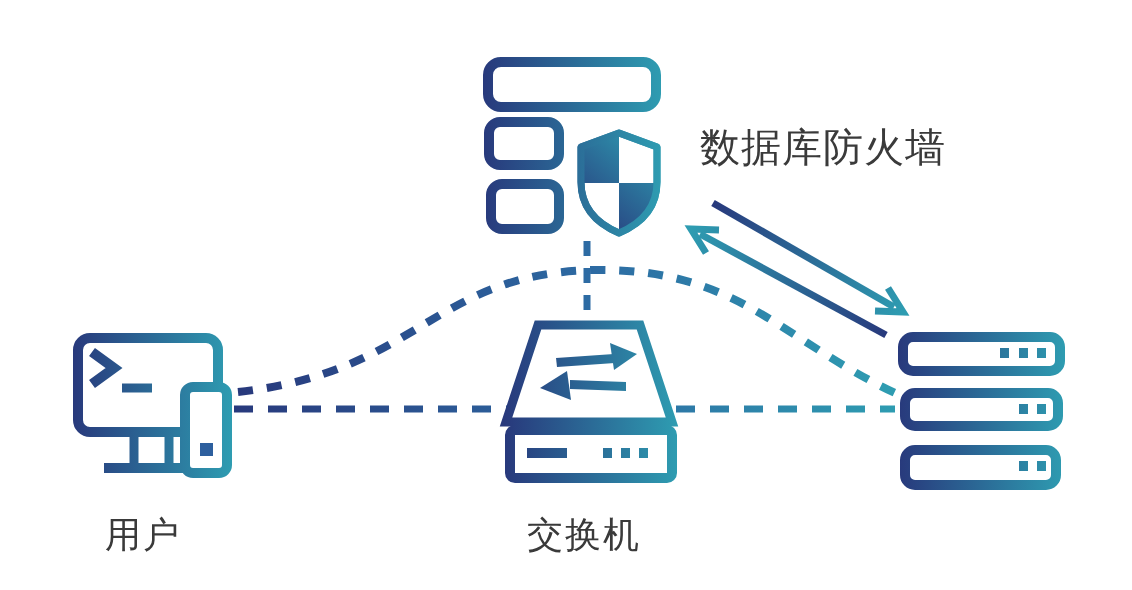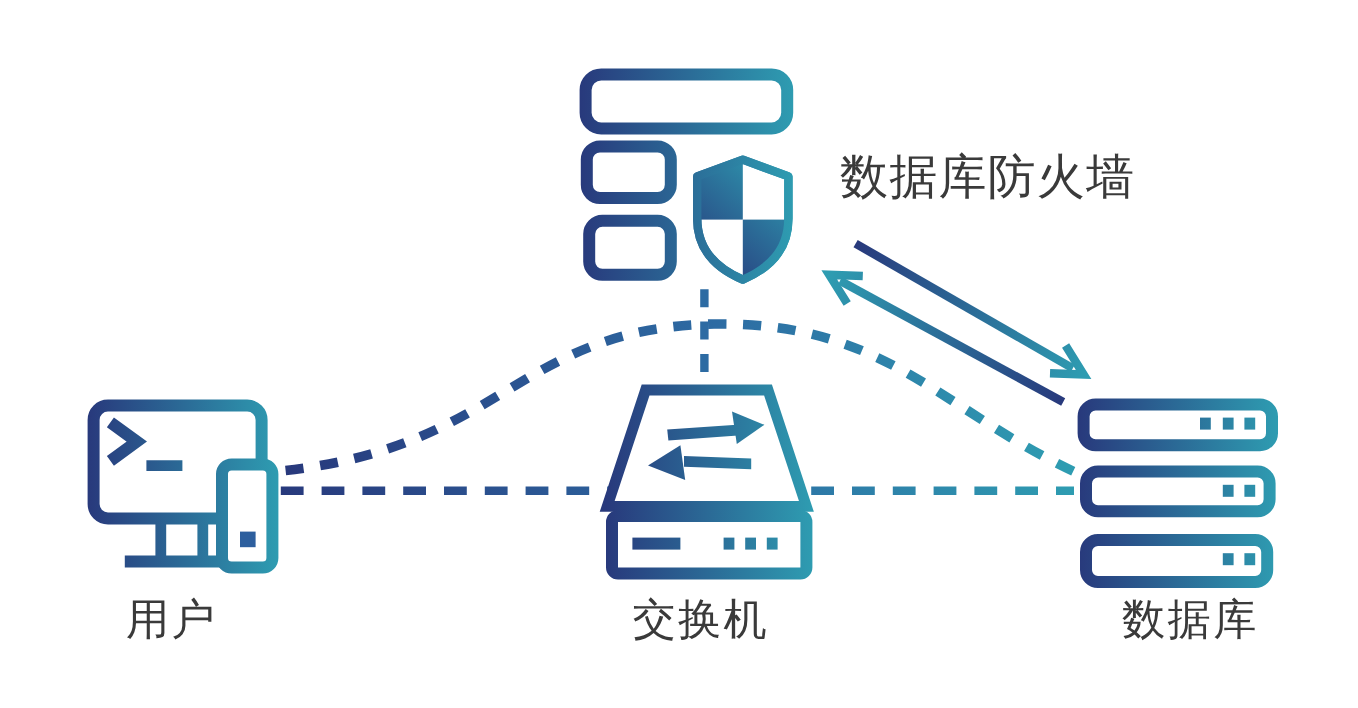--- a/index.html
+++ b/index.html
@@ -11,21 +11,21 @@
     font-family:"Liberation Sans", sans-serif;
   }
   .diagram-svg{position:absolute;left:0;top:0;}
   .label{
     position:absolute;
     color:#3a3a3a;
     white-space:nowrap;
     font-family:"Liberation Sans", sans-serif;
   }
   .label-firewall{left:700px;top:120px;font-size:40px;letter-spacing:1px;}
-  .label-node{transform:translateX(-50%);font-size:36px;letter-spacing:2px;top:492px;}
+  .label-node{transform:translateX(-50%);font-size:36px;letter-spacing:2px;top:511px;}
   .label-user{left:143px;}
   .label-switch{left:584px;font-family:Liberation Serif, serif;}
   .label-database{left:992px;}
 </style>
 </head>
 <body>
 
 <div class="canvas">
 
   <svg class="diagram-svg" width="1132" height="590" viewBox="0 0 1132 590">
@@ -140,14 +140,13 @@
       <rect x="1037" y="404" width="9" height="10" fill="url(#gDb)"></rect>
       <rect x="905" y="450" width="151" height="35" rx="10" fill="#ffffff" stroke="url(#gDb)" stroke-width="10"></rect>
       <rect x="1019" y="461" width="9" height="10" fill="url(#gDb)"></rect>
       <rect x="1037" y="461" width="9" height="10" fill="url(#gDb)"></rect>
     </g>
   </svg>
 
   <div class="label label-firewall">数据库防火墙</div>
   <div class="label label-node label-user">用户</div>
   <div class="label label-node label-switch">交换机</div>
-  <div class="label label-node label-database">数据库</div>
 </div>
 
 </body></html>

